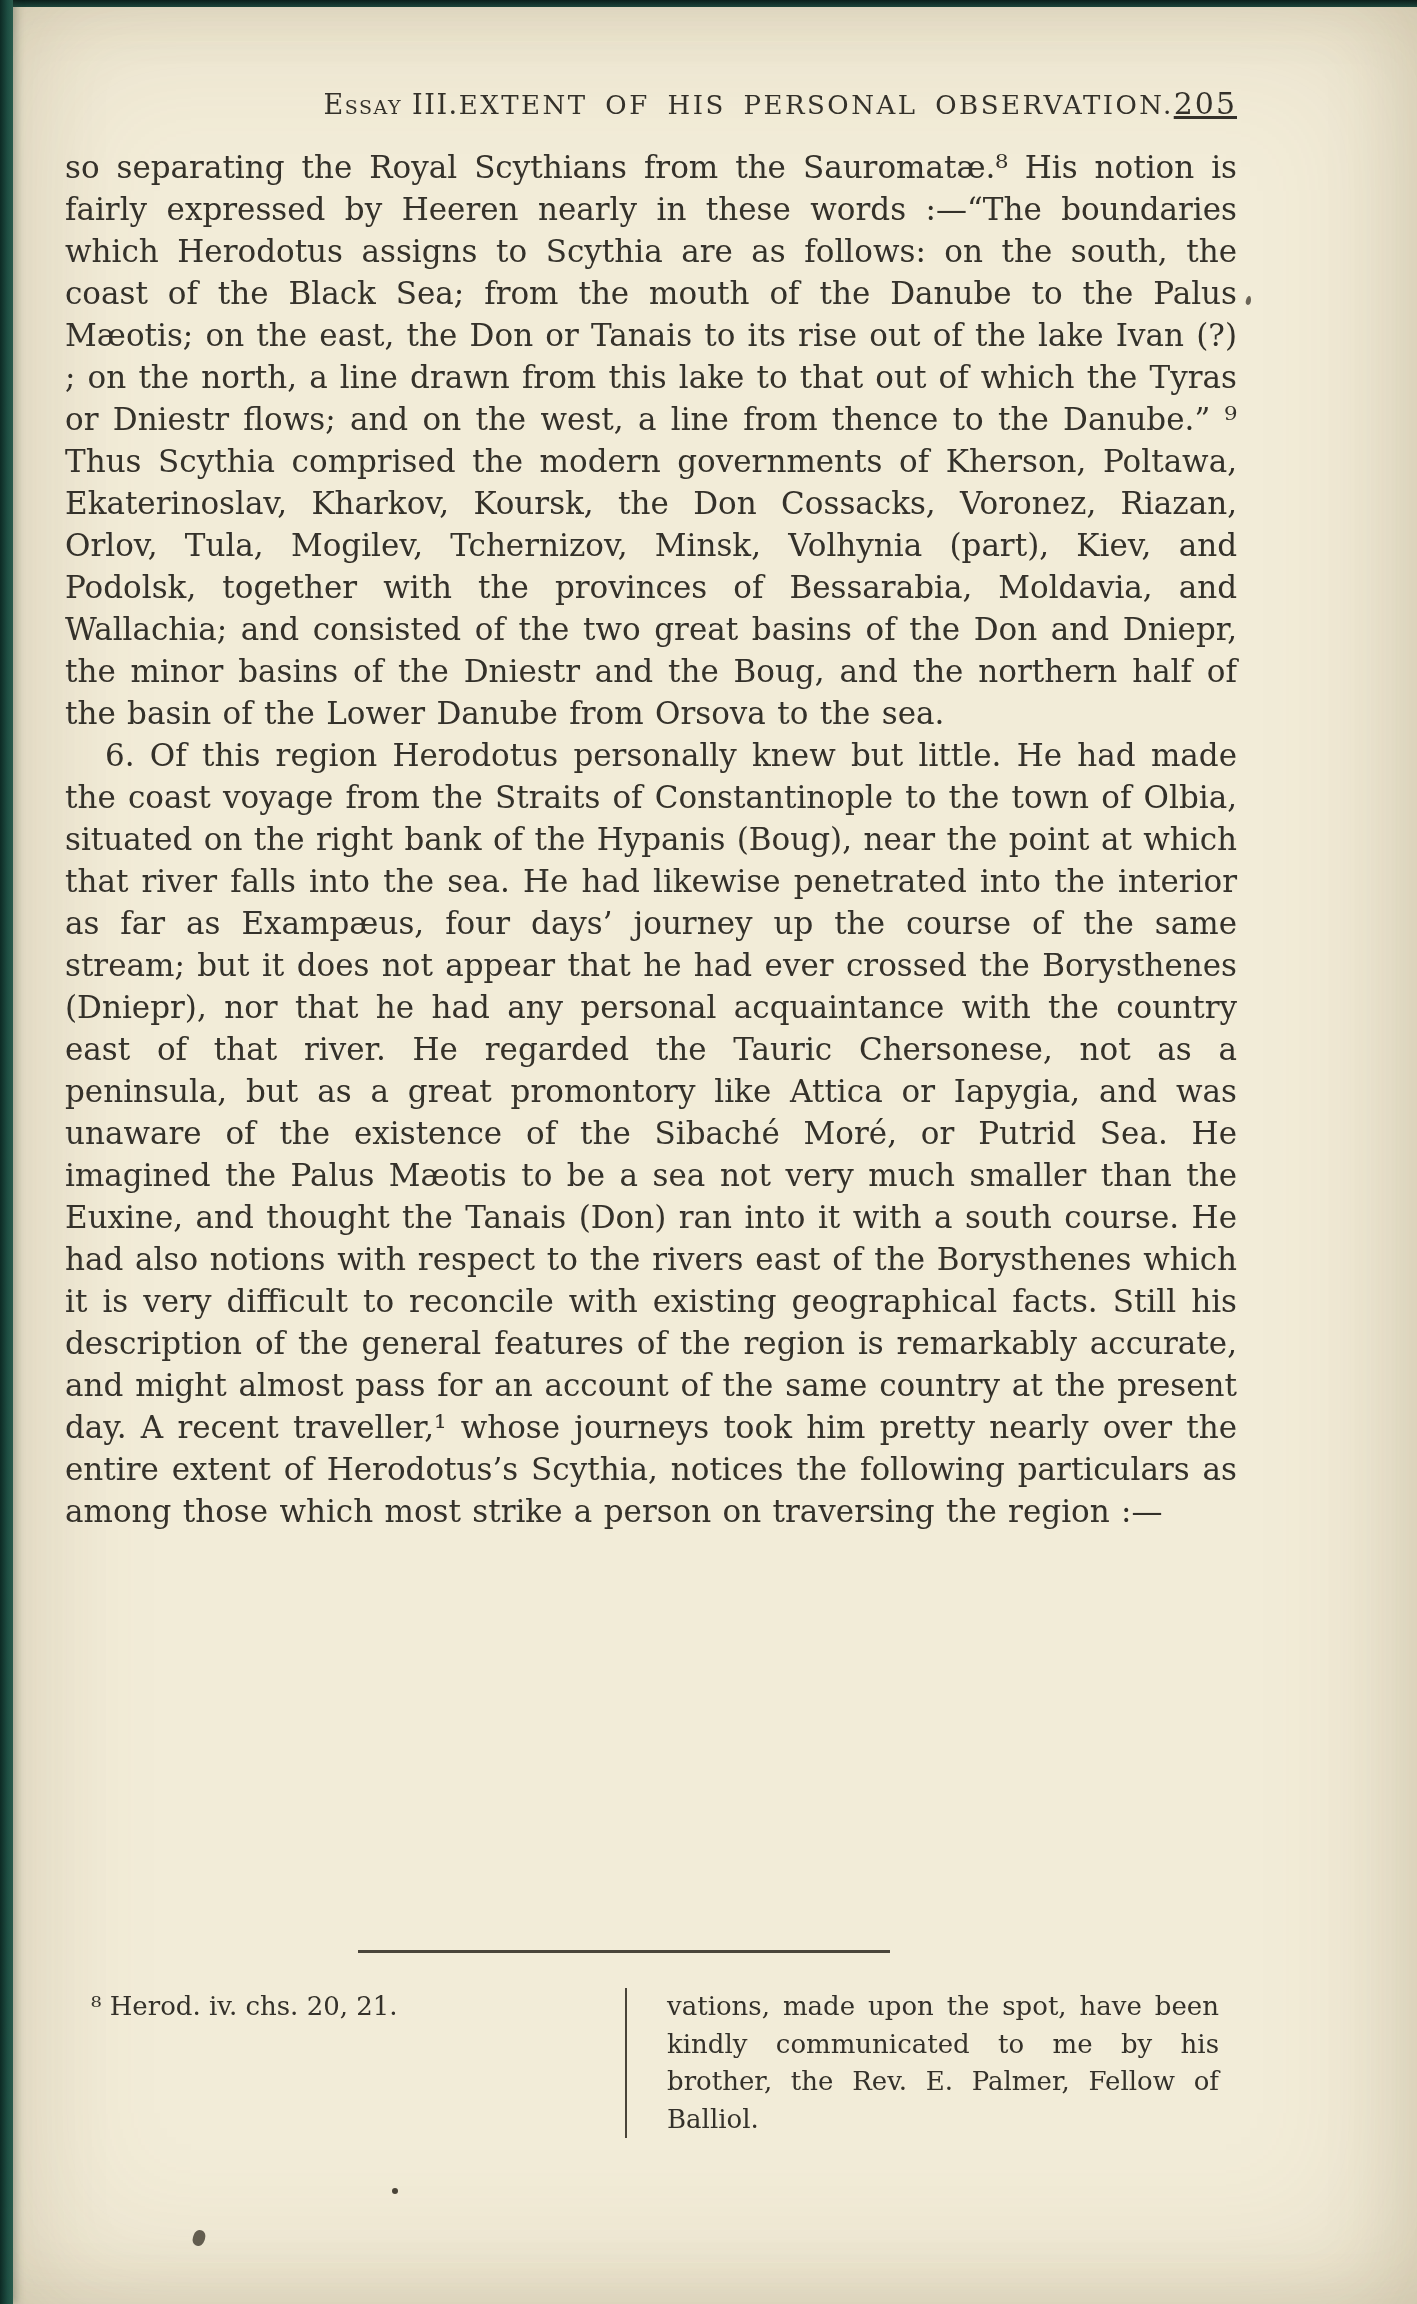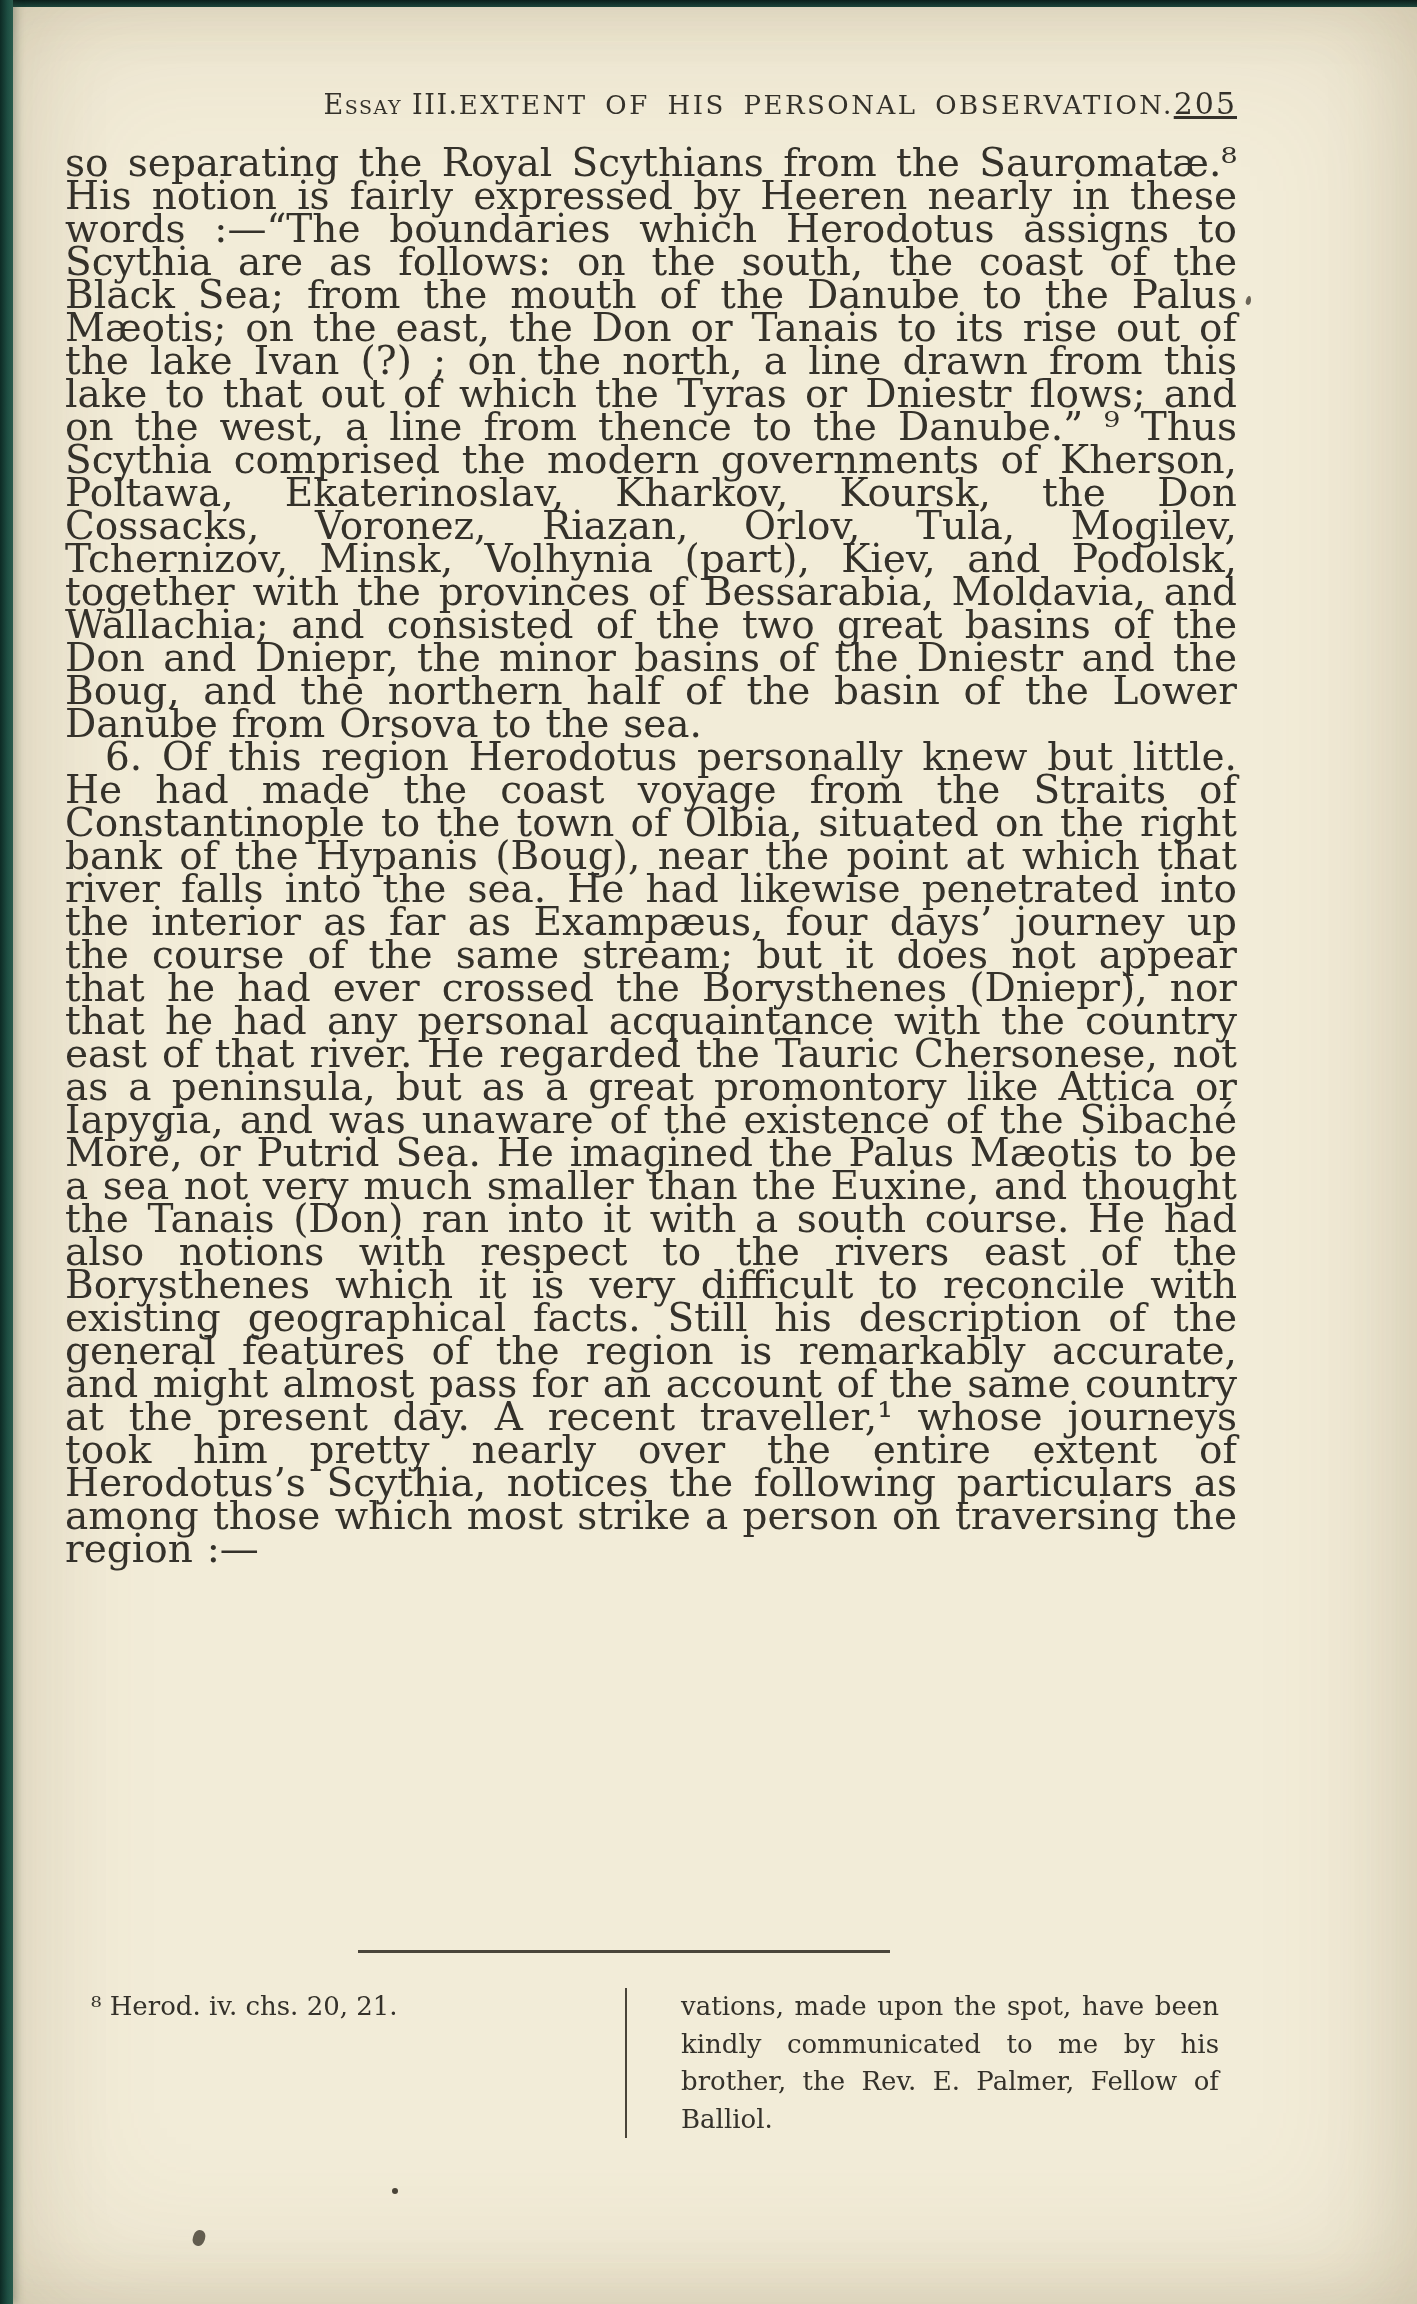--- a/index.html
+++ b/index.html
@@ -34,42 +34,42 @@
   .page-header {
     position: absolute; left: 65px; top: 86px; width: 1172px;
     display: flex; justify-content: flex-end; align-items: baseline;
   }
   .running-left  { font-size: 27px; font-variant: small-caps; letter-spacing: 1.5px; }
   .running-center{ font-size: 26px; letter-spacing: 2.5px; word-spacing: 7px; }
   .page-number   { font-size: 30px; letter-spacing: 2px; text-decoration: underline; }
 
   .body-text {
     position: absolute; left: 65px; top: 146px; width: 1172px;
-    font-size: 39px; line-height: 33px;
+    font-size: 31px; line-height: 42px;
     text-align: justify;
     word-spacing: 1.5px;
     hyphens: none;
   }
   .para { margin: 0; }
   .para.indent { text-indent: 40px; }
   .it { }
 
   .fn-rule {
     position: absolute; left: 358px; top: 1950px;
     width: 532px; height: 3px;
     background: var(--rule, #4a453a);
   }
   .footnotes {
     position: absolute; left: 65px; top: 1988px; width: 1172px;
     display: flex; align-items: stretch;
   }
   .fn-col { font-size: 26px; line-height: 37.5px; text-align: justify; }
   .fn-left  { width: 560px; }
   .fn-divider { width: 2px; background: var(--rule, #4a453a); }
-  .fn-right { flex: 1; padding-left: 54px; padding-right: 18px; }
+  .fn-right { flex: 1; padding-left: 40px; padding-right: 18px; }
   .fn { margin: 0; text-indent: 26px; }
   .fn.no-indent { text-indent: 0; }
 
   .speck { position: absolute; background: #4a4438; border-radius: 50%; }
   .speck-a { left: 392px;  top: 2188px; width: 6px;  height: 6px; }
   .speck-b { left: 193px;  top: 2230px; width: 12px; height: 16px; border-radius: 45%; transform: rotate(18deg); opacity: .85; }
   .speck-c { left: 1246px; top: 296px;  width: 5px;  height: 9px;  border-radius: 50% 50% 50% 50% / 60% 60% 40% 40%; transform: rotate(12deg); opacity: .8; }
 </style>
 </head>
 <body>

